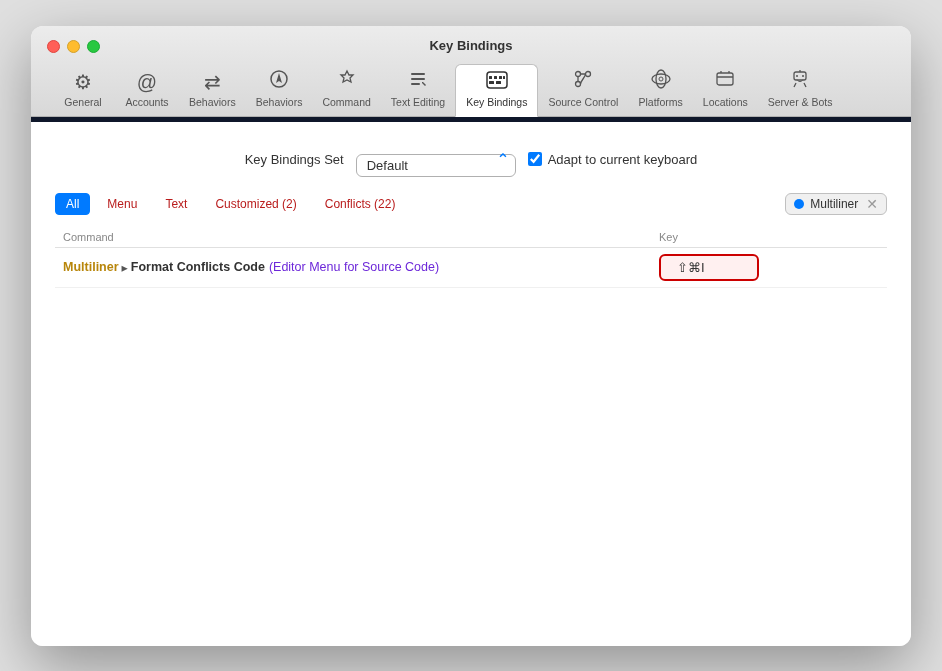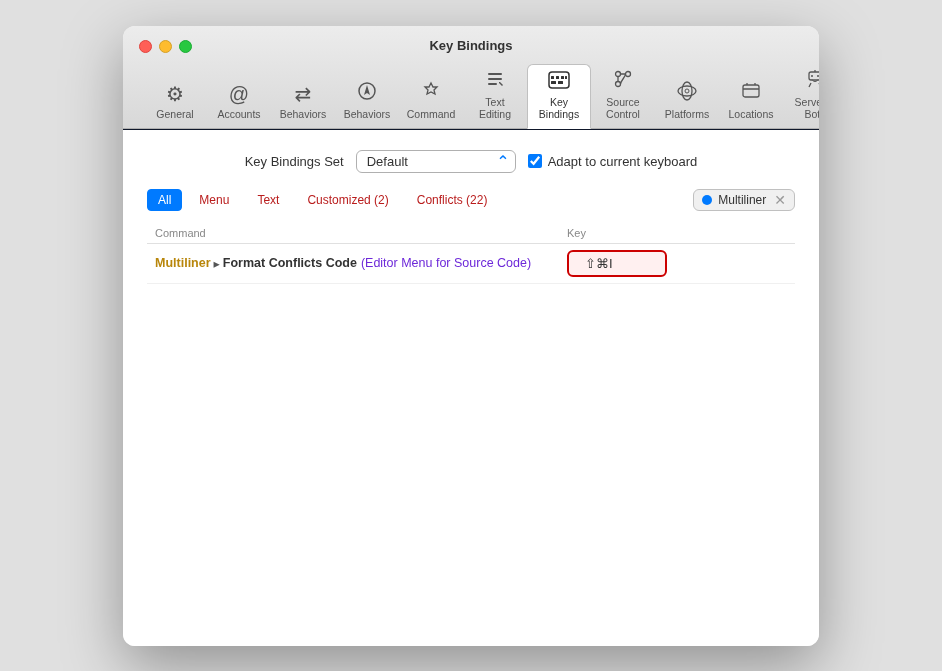--- a/index.html
+++ b/index.html
@@ -5,21 +5,21 @@
     * { box-sizing: border-box; margin: 0; padding: 0; }
     body {
       background: #e0e0e0;
       display: flex;
       align-items: center;
       justify-content: center;
       min-height: 100vh;
       font-family: -apple-system, BlinkMacSystemFont, 'Helvetica Neue', Arial, sans-serif;
     }
     .window {
-      width: 696px;
+      width: 880px;
       min-height: 620px;
       background: #f5f5f5;
       border-radius: 12px;
       box-shadow: 0 20px 60px rgba(0,0,0,0.35);
       overflow: hidden;
       display: flex;
       flex-direction: column;
     }
     .titlebar {
       background: linear-gradient(180deg, #ececec 0%, #d8d8d8 100%);
@@ -84,21 +84,21 @@
       font-size: 20px;
       line-height: 1;
     }
     .toolbar-label {
       font-size: 10.5px;
     }
     .content-area {
       background: #ffffff;
       flex: 1;
       padding: 20px 24px;
-      border-top: 1px solid #0f172a;
+      border-top: 5px solid #0f172a;
     }
     .keybindings-set-row {
       display: flex;
       align-items: center;
       justify-content: center;
       gap: 12px;
       margin-bottom: 16px;
     }
     .keybindings-label {
       font-size: 13px;
@@ -112,20 +112,21 @@
     .keybindings-select {
       appearance: none;
       background: #fff;
       border: 1px solid #b0b0b0;
       border-radius: 6px;
       padding: 3px 28px 3px 10px;
       font-size: 13px;
       color: #333;
       min-width: 160px;
       cursor: pointer;
+      margin-top: 12px;
     }
     .select-arrow {
       position: absolute;
       right: 6px;
       pointer-events: none;
       color: #007aff;
       font-size: 16px;
     }
     .adapt-checkbox-row {
       display: flex;

